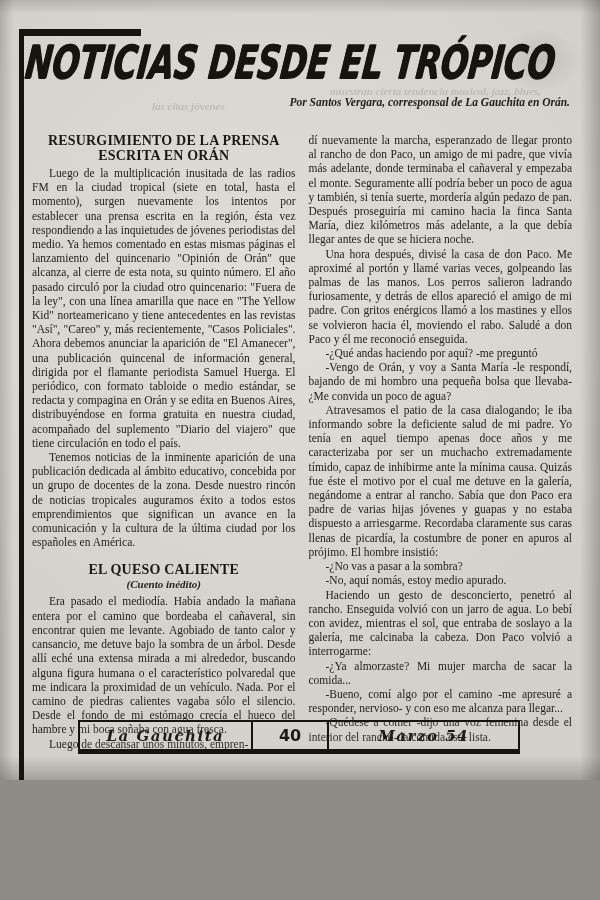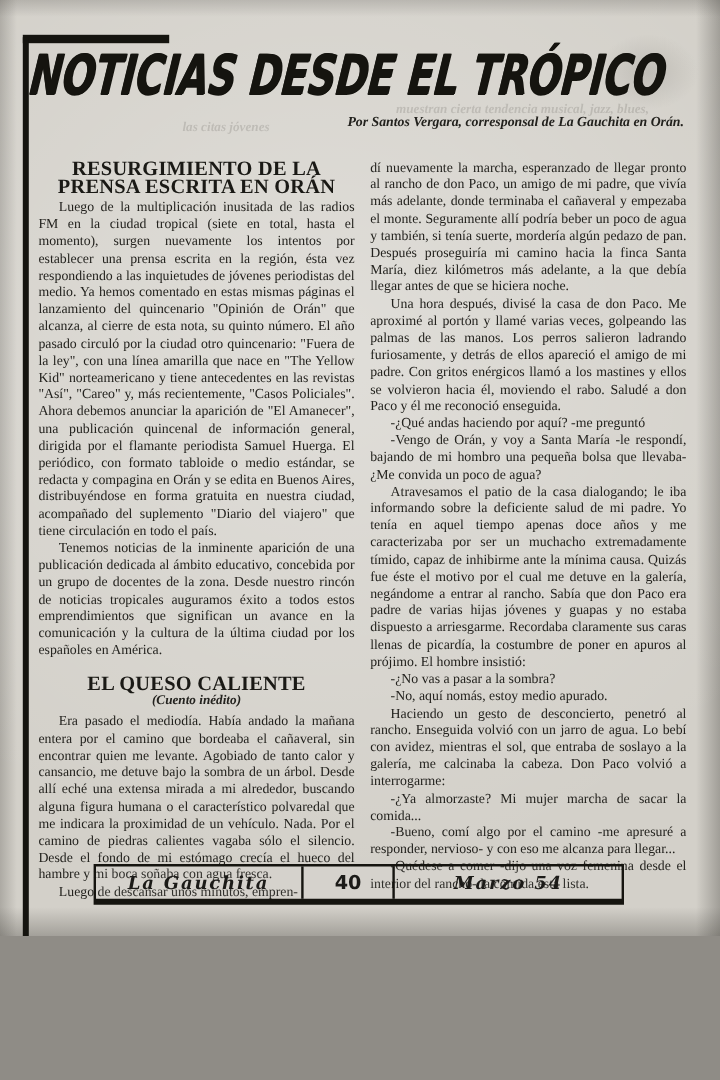--- a/index.html
+++ b/index.html
@@ -58,21 +58,21 @@
   .col {
     flex:1; min-width:0;
     text-align:justify;
     font-size:11.5px; line-height:14.2px;
     color:#23221e;
   }
   .col p { margin:0; text-indent:17px; }
   .col p.no-indent { text-indent:0; }
   .art-head {
     margin:0 0 3px 0; text-align:center;
-    font-size:17px; line-height:15px; font-weight:bold;
+    font-size:14px; line-height:15px; font-weight:bold;
     color:#1a1915; letter-spacing:.2px;
   }
   .story-head { margin-top:13px; margin-bottom:0; }
   .subhead {
     text-align:center; font-weight:bold; font-style:italic;
     font-size:11px; line-height:14px; margin-bottom:3px;
   }
   .footer {
     position:absolute; left:78px; right:80px; bottom:26px; height:27px;
     border:2px solid #15140f; border-bottom-width:5px;

